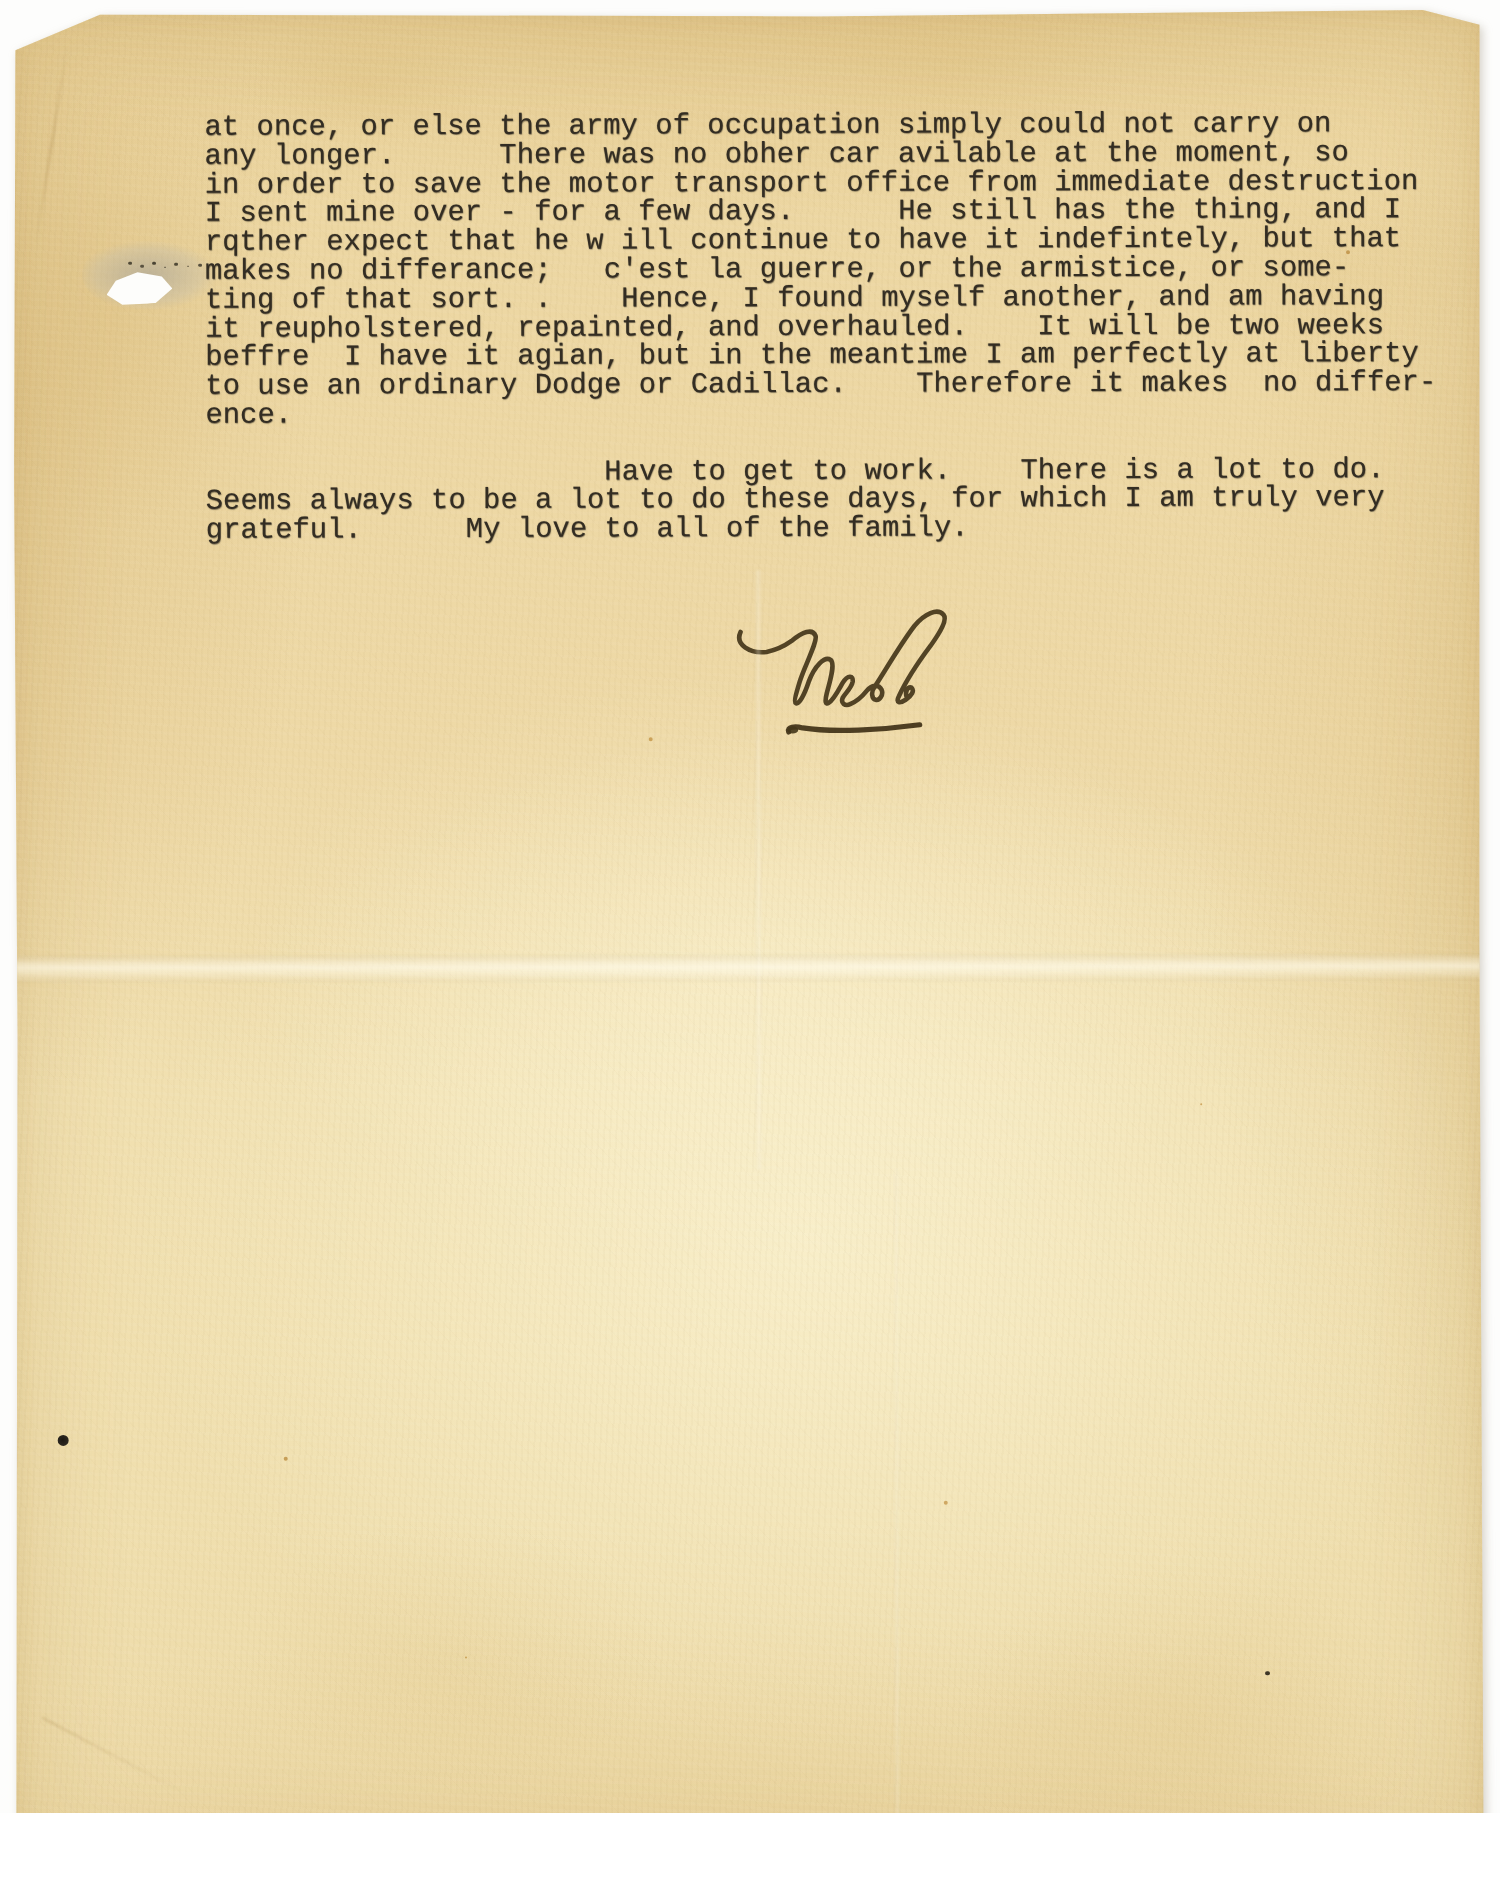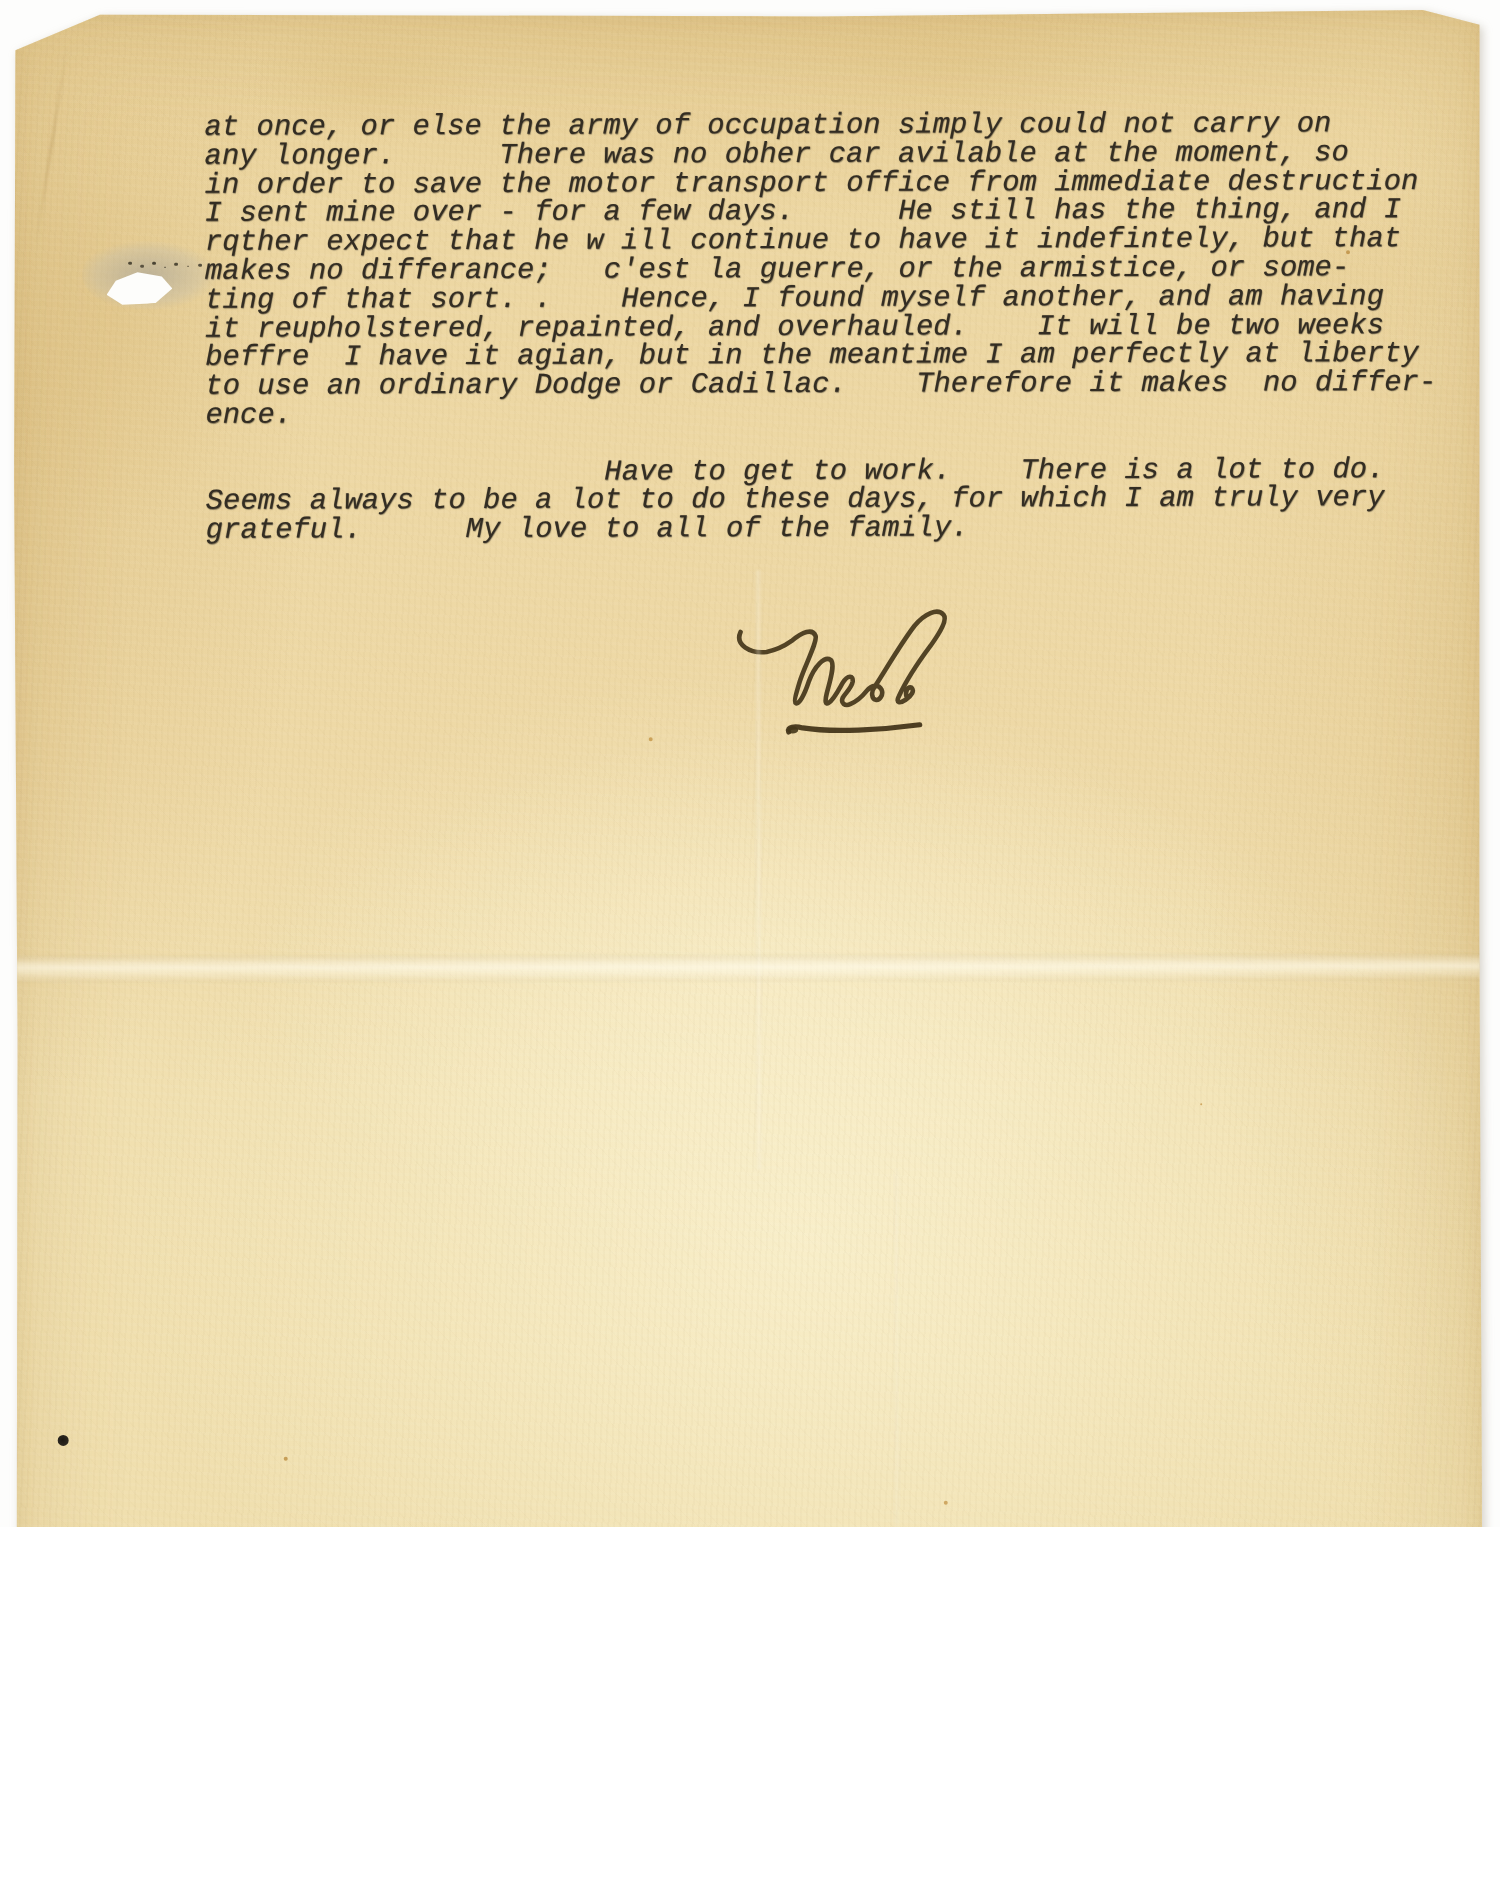--- a/index.html
+++ b/index.html
@@ -2,22 +2,22 @@
 <html><head>
 <meta charset="utf-8">
 <style>
   html,body{margin:0;padding:0;}
   body{
     width:1500px;height:1895px;
     font-family:"Liberation Sans",sans-serif;
     background:#ffffff;
   }
   .scan{
-    position:relative;width:1500px;height:1527px;
-    background:#fdfdfc;overflow:hidden;font-style:italic;
+    position:relative;width:1500px;height:1813px;
+    background:#fdfdfc;overflow:hidden;
   }
   .paper-wrap{
     position:absolute;left:0;top:0;width:100%;height:100%;
     filter:drop-shadow(3px 3px 5px rgba(140,130,105,0.35));
   }
   .paper{
     position:absolute;left:13px;top:10px;width:1470px;height:1868px;
     transform:rotate(-0.08deg);
     clip-path:polygon(0.25% 2.1%, 6% 0.2%, 55% 0.35%, 96% 0.05%, 99.85% 0.85%,
                       99.75% 50%, 99.95% 98.2%, 98.1% 99.92%, 40% 99.8%,

